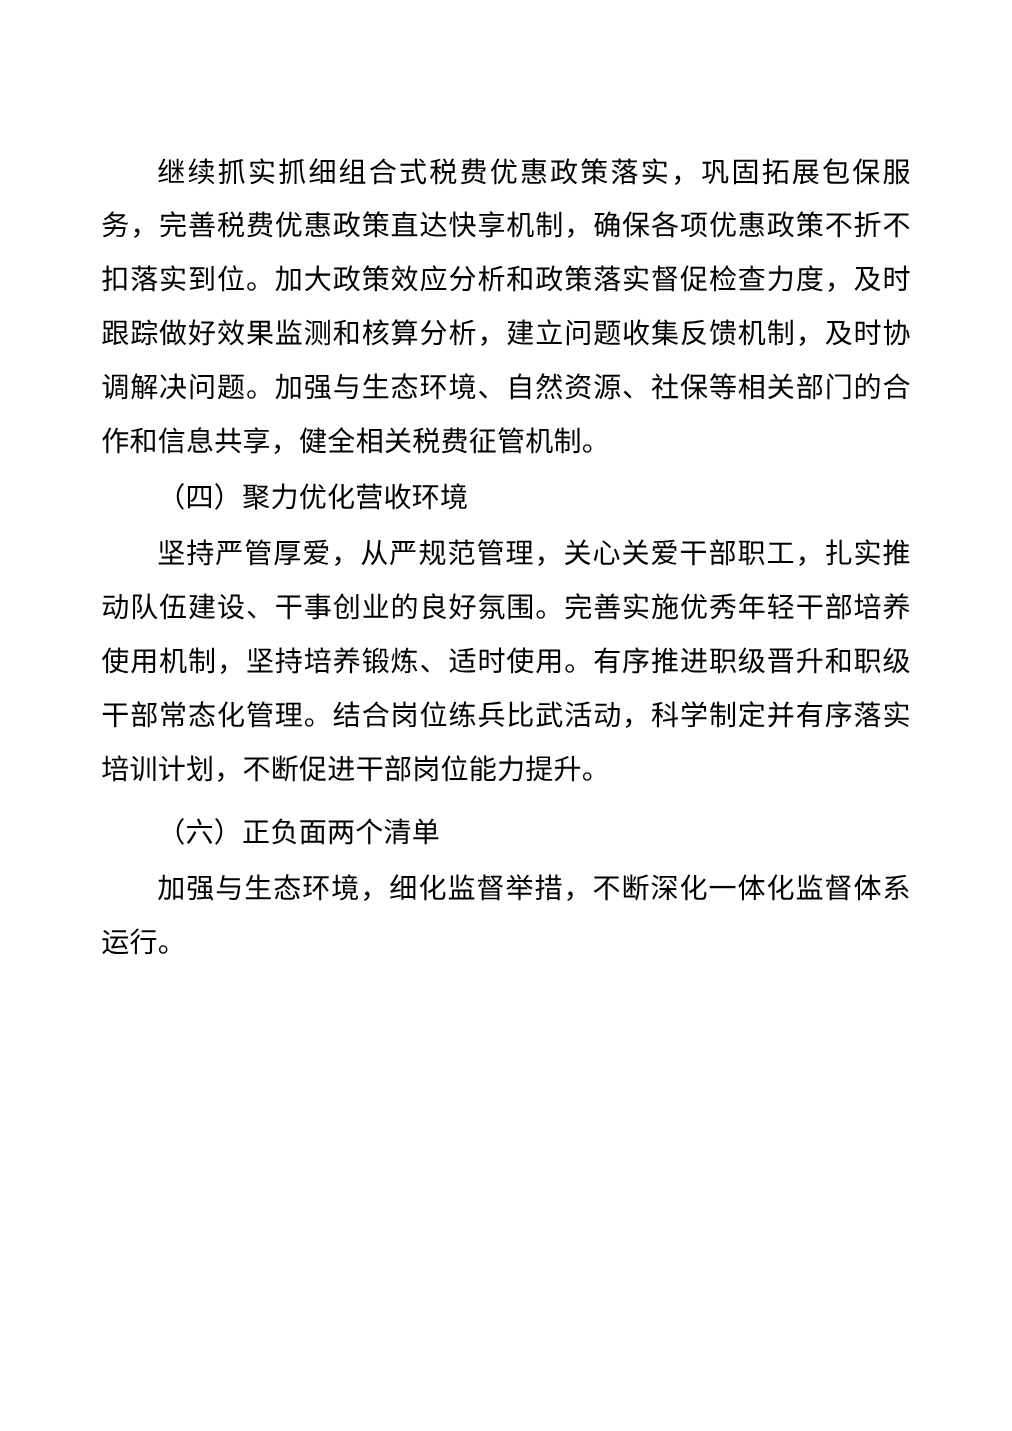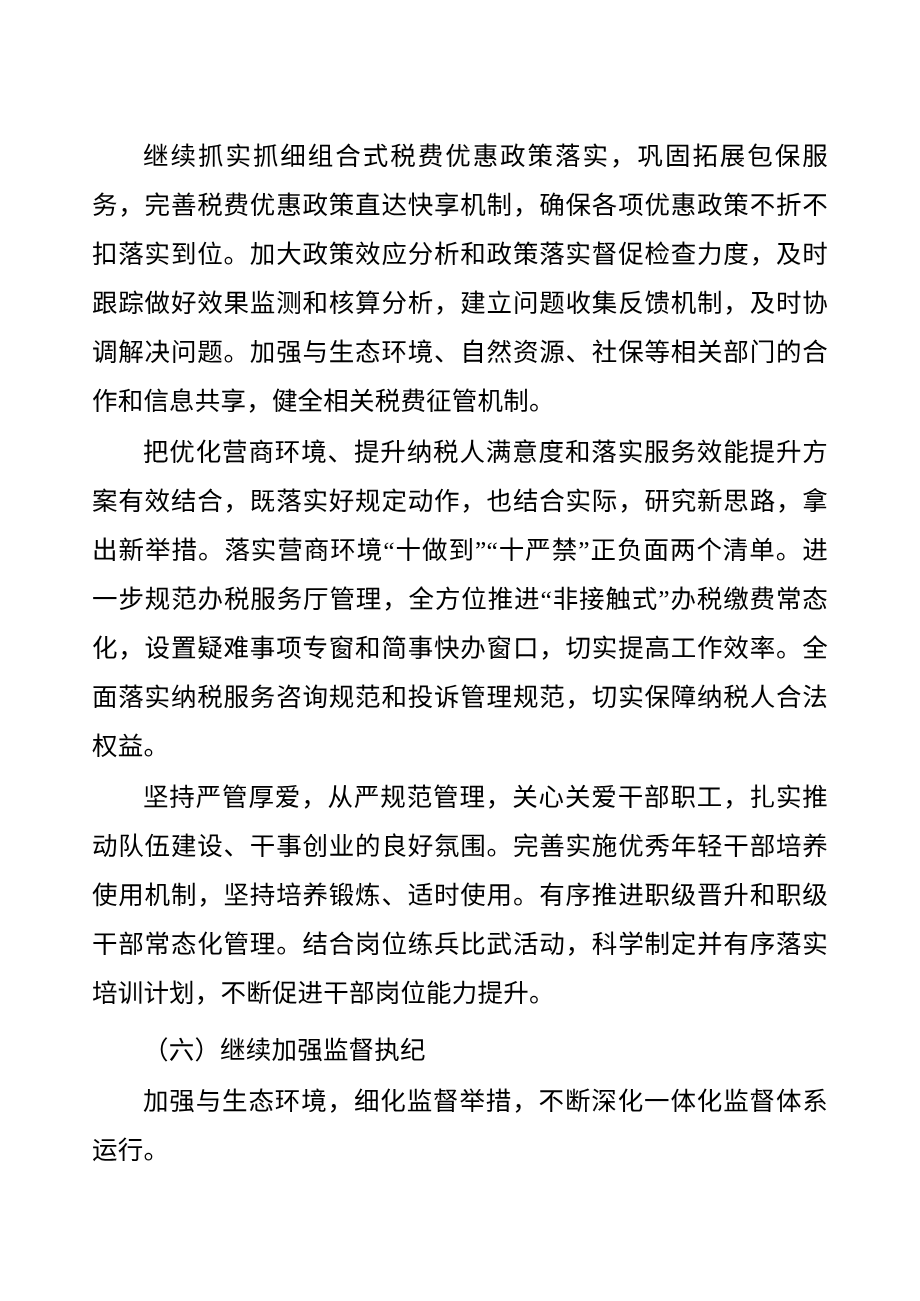--- a/index.html
+++ b/index.html
@@ -47,26 +47,26 @@
   .spacer-sm { height: 6px; }
 </style>
 </head>
 <body>
 
 <div class="page">
   <div class="doc-body">
 
     <p class="para">继续抓实抓细组合式税费优惠政策落实，巩固拓展包保服务，完善税费优惠政策直达快享机制，确保各项优惠政策不折不扣落实到位。加大政策效应分析和政策落实督促检查力度，及时跟踪做好效果监测和核算分析，建立问题收集反馈机制，及时协调解决问题。加强与生态环境、自然资源、社保等相关部门的合作和信息共享，健全相关税费征管机制。</p>
 
+    <p class="heading">（四）聚力优化营收环境</p>
 
-    <p class="para">把优化营商环境、提升纳税人满意度和落实服务效能提升方案有效结合，既落实好规定动作，也结合实际，研究新思路，拿出新举措。落实营商环境“十做到”“十严禁”正负面两个清单。进一步规范办税服务厅管理，全方位推进“非接触式”办税缴费常态化，设置疑难事项专窗和简事快办窗口，切实提高工作效率。全面落实纳税服务咨询规范和投诉管理规范，切实保障纳税人合法权益。</p>
 
 
     <p class="para">坚持严管厚爱，从严规范管理，关心关爱干部职工，扎实推动队伍建设、干事创业的良好氛围。完善实施优秀年轻干部培养使用机制，坚持培养锻炼、适时使用。有序推进职级晋升和职级干部常态化管理。结合岗位练兵比武活动，科学制定并有序落实培训计划，不断促进干部岗位能力提升。</p>
 
     <div class="spacer-sm"></div>
 
-    <p class="heading">（六）继续加强监督执纪</p>
+    <p class="heading">（六）正负面两个清单</p>
 
     <p class="para">加强与生态环境，细化监督举措，不断深化一体化监督体系运行。</p>
 
   </div>
 </div>
 
 </body></html>

